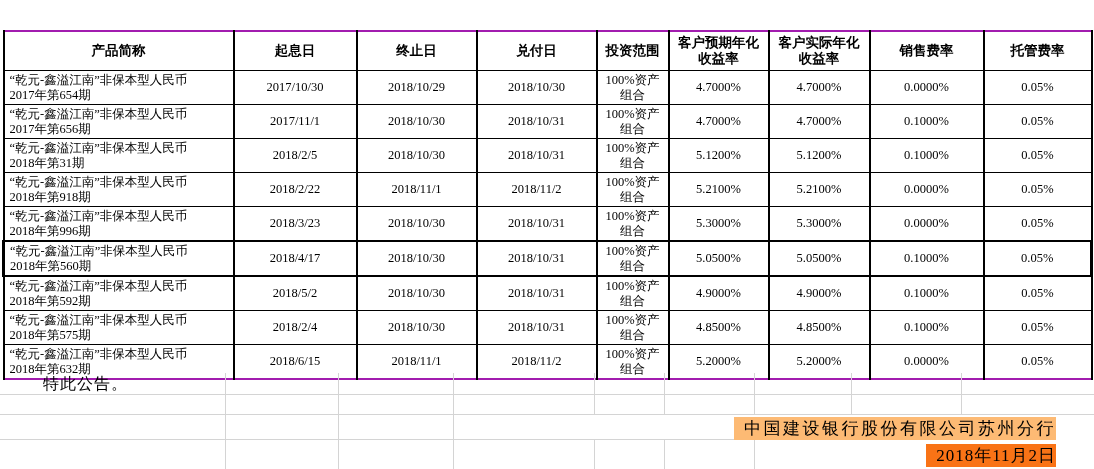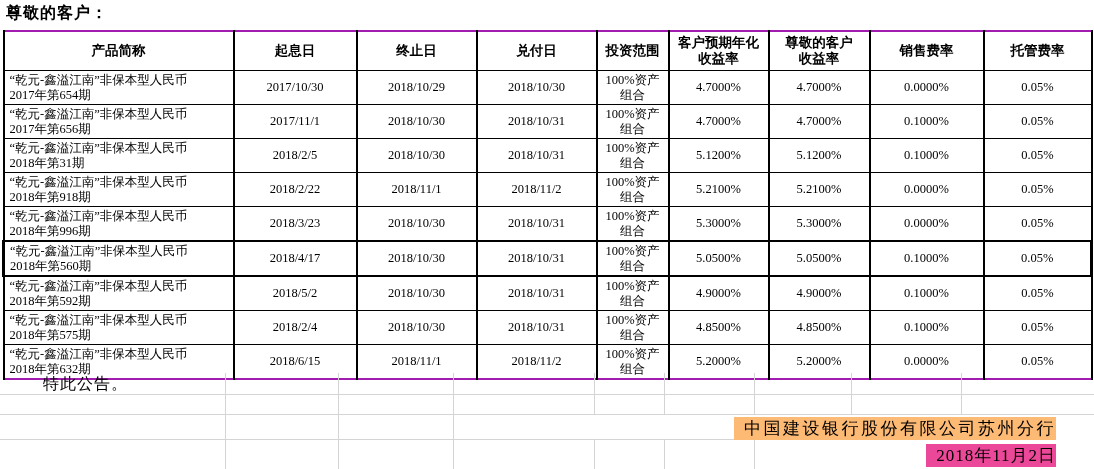--- a/index.html
+++ b/index.html
@@ -20,31 +20,30 @@
   }
   .product-table th{height:38px;font-size:13.5px;font-weight:bold;text-align:center;vertical-align:middle;}
   .product-table td{height:33px;text-align:center;vertical-align:middle;}
   .product-table td.c0{text-align:left;padding-left:5px;font-size:12.5px;}
   tr.selected td{border-top:2px solid #000;border-bottom:2px solid #000;}
   tr.selected td:first-child{border-left:3px solid #000;}
   tr.selected td:last-child{border-right:3px solid #000;}
 
   .closing{position:absolute;left:43px;top:374px;font-size:16px;letter-spacing:1px;text-align:right;}
   .signature{position:absolute;top:417px;right:38px;font-size:17px;letter-spacing:2.5px;background:#fdba74;padding-left:10px;z-index:3;}
-  .docdate{position:absolute;top:444px;right:38px;font-size:17px;letter-spacing:1px;background:#ec4899;padding-left:10px;z-index:3;}
+  .docdate{position:absolute;top:444px;right:38px;font-size:17px;letter-spacing:1px;background:#f97316;padding-left:10px;z-index:3;}
 
   .gridline{position:absolute;background:#d4d4d4;z-index:1;}
   .sel-edge{position:absolute;left:1091px;width:2px;background:#000;z-index:2;}
 </style>
 </head>
 <body>
 
 <div class="sheet">
 
-  <div class="greeting">尊敬的客户：</div>
 
   <table class="product-table">
     <colgroup>
       <col style="width:230px">
         <col style="width:123px">
         <col style="width:120px">
       <col style="width:120px">
         <col style="width:72px">
         <col style="width:100px">
       <col style="width:101px">
@@ -53,21 +52,21 @@
     </colgroup>
     <thead>
         <tr id="header-row">
           <th>产品简称</th>
           <th>起息日</th>
           <th>终止日</th>
           <th>兑付日</th>
           <th>投资范围</th>
           <th>客户预期年化
 收益率</th>
-          <th>尊敬的客户
+          <th>客户实际年化
 收益率</th>
           <th>销售费率</th>
           <th>托管费率</th>
         </tr>
       </thead>
     <tbody id="table-body">
         <tr>
           <td class="c0">“乾元-鑫溢江南”非保本型人民币
 2017年第654期</td>
           <td class="c1">2017/10/30</td>

